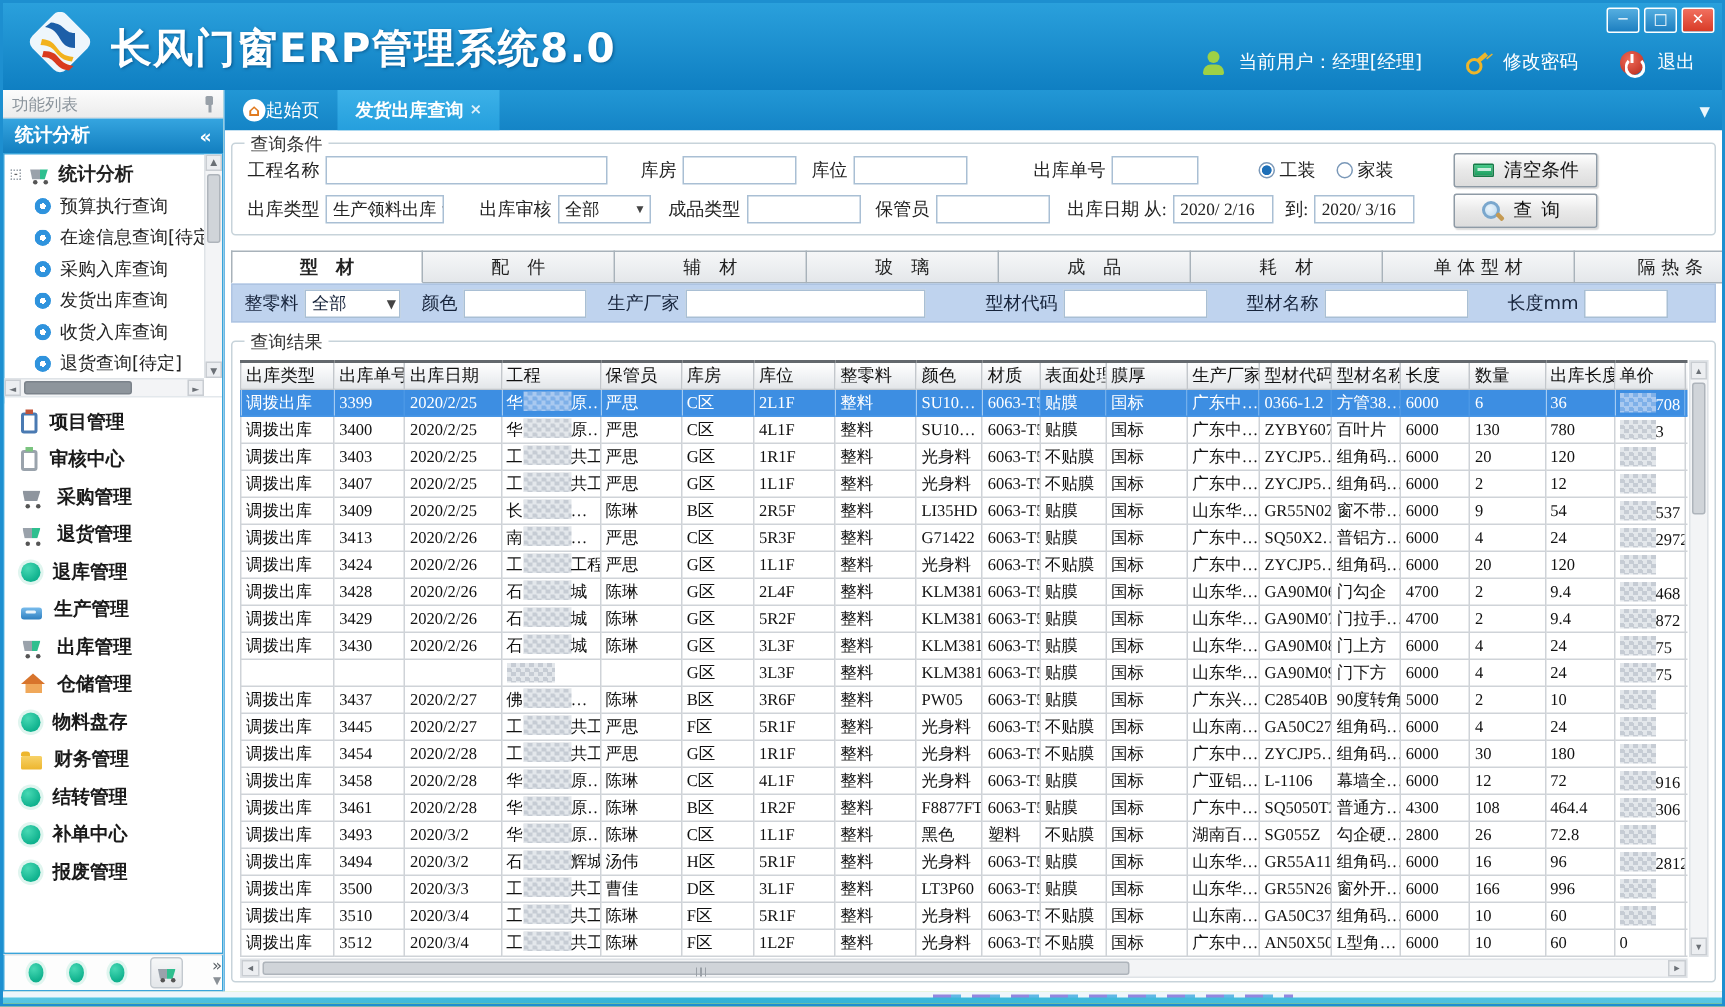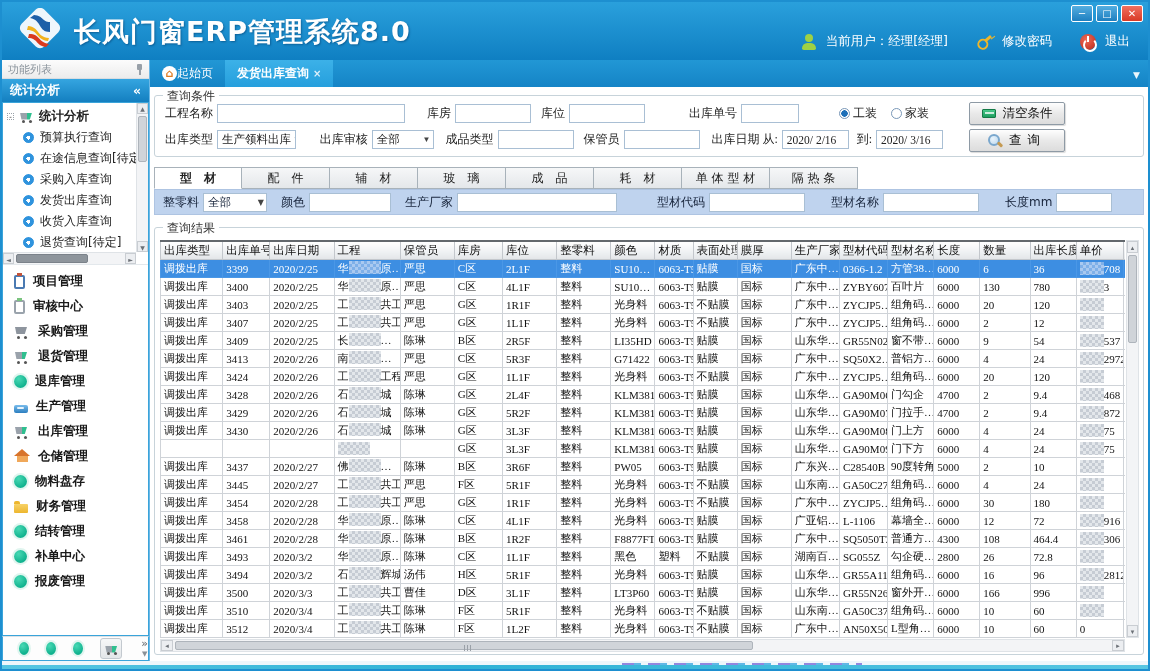--- a/index.html
+++ b/index.html
@@ -97,21 +97,21 @@
   .btn{position:absolute;display:flex;align-items:center;justify-content:center;gap:7px;width:96px;height:23px;border:1px solid #8e9aa5;border-radius:2px;background:linear-gradient(#fefefe,#e9e9e9 50%,#dcdcdc);font-size:12.5px;color:#111;cursor:pointer;box-shadow:1px 1px 1px rgba(0,0,0,.15);}
   .btn.clear{right:78px;top:6px;}
   .btn.search{right:78px;top:33px;letter-spacing:6px;}
   .eraser-icon{width:14px;height:9px;background:linear-gradient(#49c98a,#1d9e5f);border:1px solid #157a47;border-radius:1px;}
   .eraser-icon::before{content:"";position:absolute;left:2px;top:2px;width:9px;height:2px;background:rgba(255,255,255,.75);}
   .mag-icon{width:14px;height:14px;}
   .mag-icon::before{content:"";position:absolute;left:0;top:0;width:8px;height:8px;border:2px solid #7aa7cd;border-radius:50%;background:radial-gradient(circle at 35% 35%,#eaf4fb,#bcd8ee);}
   .mag-icon::after{content:"";position:absolute;left:9px;top:9px;width:6px;height:3px;background:#c59a52;transform:rotate(45deg);border-radius:1px;}
 
   .mtabs{position:absolute;left:4px;top:80px;height:22px;display:flex;}
-  .mtab{width:88px;border:1px solid #a8b2ba;border-left-width:0;background:linear-gradient(#f6f7f8,#e4e7ea);font-size:12px;display:flex;align-items:center;justify-content:center;color:#222;cursor:pointer;white-space:pre;}
+  .mtab{width:128px;border:1px solid #a8b2ba;border-left-width:0;background:linear-gradient(#f6f7f8,#e4e7ea);font-size:12px;display:flex;align-items:center;justify-content:center;color:#222;cursor:pointer;white-space:pre;}
   .mtab:first-child{border-left-width:1px;}
   .mtab.active{background:#fff;border-bottom-color:#fff;font-weight:bold;}
   .subfilter{position:absolute;left:4px;top:102px;right:4px;height:26px;background:#bfd3ee;border:1px solid #aec4e2;display:flex;align-items:center;font-size:12px;color:#16233a;padding-left:8px;white-space:nowrap;}
   .subfilter label{margin:0 4px 0 14px;}
   .subfilter label:first-child{margin-left:0;}
 
   .rbox{left:4px;top:140px;right:4px;bottom:6px;}
   .tscroll{position:absolute;left:5px;right:18px;top:12px;bottom:16px;overflow:hidden;}
   .rtable{border-collapse:collapse;table-layout:fixed;width:990px;font-size:11px;color:#111;}
   .rtable thead th{background:linear-gradient(#ffffff,#f0f2f4 55%,#e3e6e9);border:1px solid #c3c7cc;border-top:2px solid #63686d;font-weight:normal;text-align:left;padding:1px 3px;height:16px;white-space:nowrap;overflow:hidden;font-size:11.5px;}

